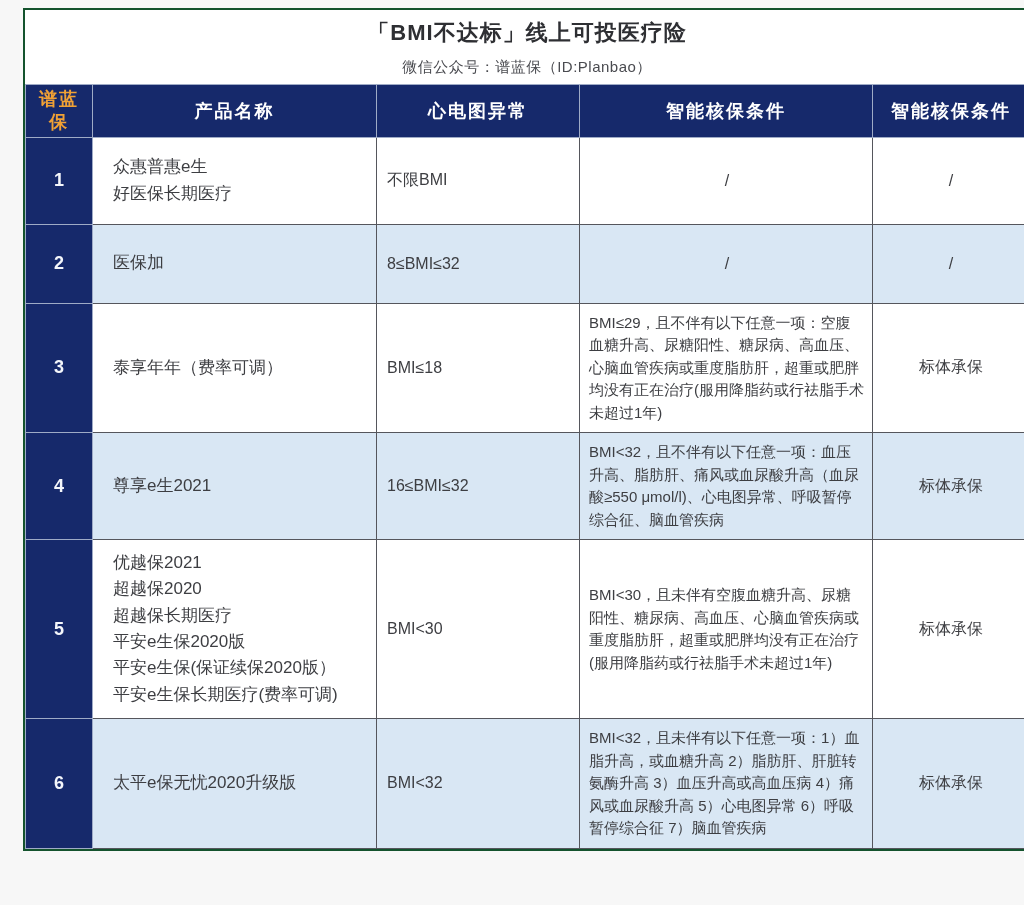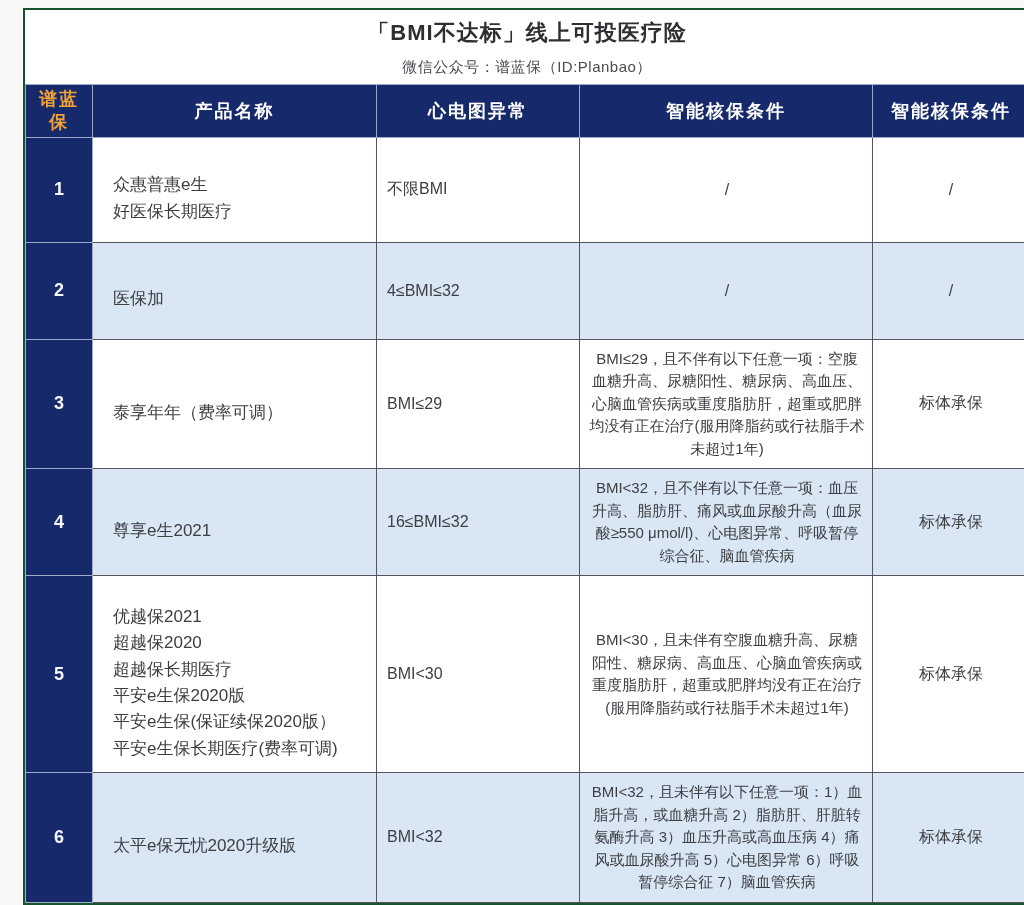--- a/index.html
+++ b/index.html
@@ -69,30 +69,30 @@
     text-align:center;
     font-size:18px;
     font-weight:bold;
     border-color:#9fabc6;
   }
   tr.r-even td.cell{background:#ffffff;}
   tr.r-odd  td.cell{background:#d9e7f4;}
   td.prod{
     text-align:left;
     font-size:17px;
-    padding:28px 8px 10px 20px;
+    padding:10px 8px 10px 20px;
     line-height:1.55;
     white-space:pre-line;
   }
   td.req{
     text-align:left;
     font-size:16px;
   }
   td.cond{
-    text-align:center;
+    text-align:left;
     font-size:15px;
     line-height:1.5;
     padding:8px 7px 8px 9px;
   }
   td.cond.slash, td.res{
     text-align:center;
     font-size:16px;
   }
   tr.row1 td{height:66px;}
   tr.row2 td{height:58px;}
@@ -128,28 +128,28 @@
           <td class="num">1</td>
           <td class="cell prod">众惠普惠e生
 好医保长期医疗</td>
           <td class="cell req">不限BMI</td>
           <td class="cell cond slash">/</td>
           <td class="cell res">/</td>
         </tr>
         <tr class="row2 r-odd">
           <td class="num">2</td>
           <td class="cell prod">医保加</td>
-          <td class="cell req">4≤BMI≤32</td>
+          <td class="cell req">8≤BMI≤32</td>
           <td class="cell cond slash">/</td>
           <td class="cell res">/</td>
         </tr>
         <tr class="row3 r-even">
           <td class="num">3</td>
           <td class="cell prod">泰享年年（费率可调）</td>
-          <td class="cell req">BMI≤29</td>
+          <td class="cell req">BMI≤18</td>
           <td class="cell cond">BMI≤29，且不伴有以下任意一项：空腹血糖升高、尿糖阳性、糖尿病、高血压、心脑血管疾病或重度脂肪肝，超重或肥胖均没有正在治疗(服用降脂药或行祛脂手术未超过1年)</td>
           <td class="cell res">标体承保</td>
         </tr>
         <tr class="row4 r-odd">
           <td class="num">4</td>
           <td class="cell prod">尊享e生2021</td>
           <td class="cell req">16≤BMI≤32</td>
           <td class="cell cond">BMI&lt;32，且不伴有以下任意一项：血压升高、脂肪肝、痛风或血尿酸升高（血尿酸≥550 μmol/l)、心电图异常、呼吸暂停综合征、脑血管疾病</td>
           <td class="cell res">标体承保</td>
         </tr>

